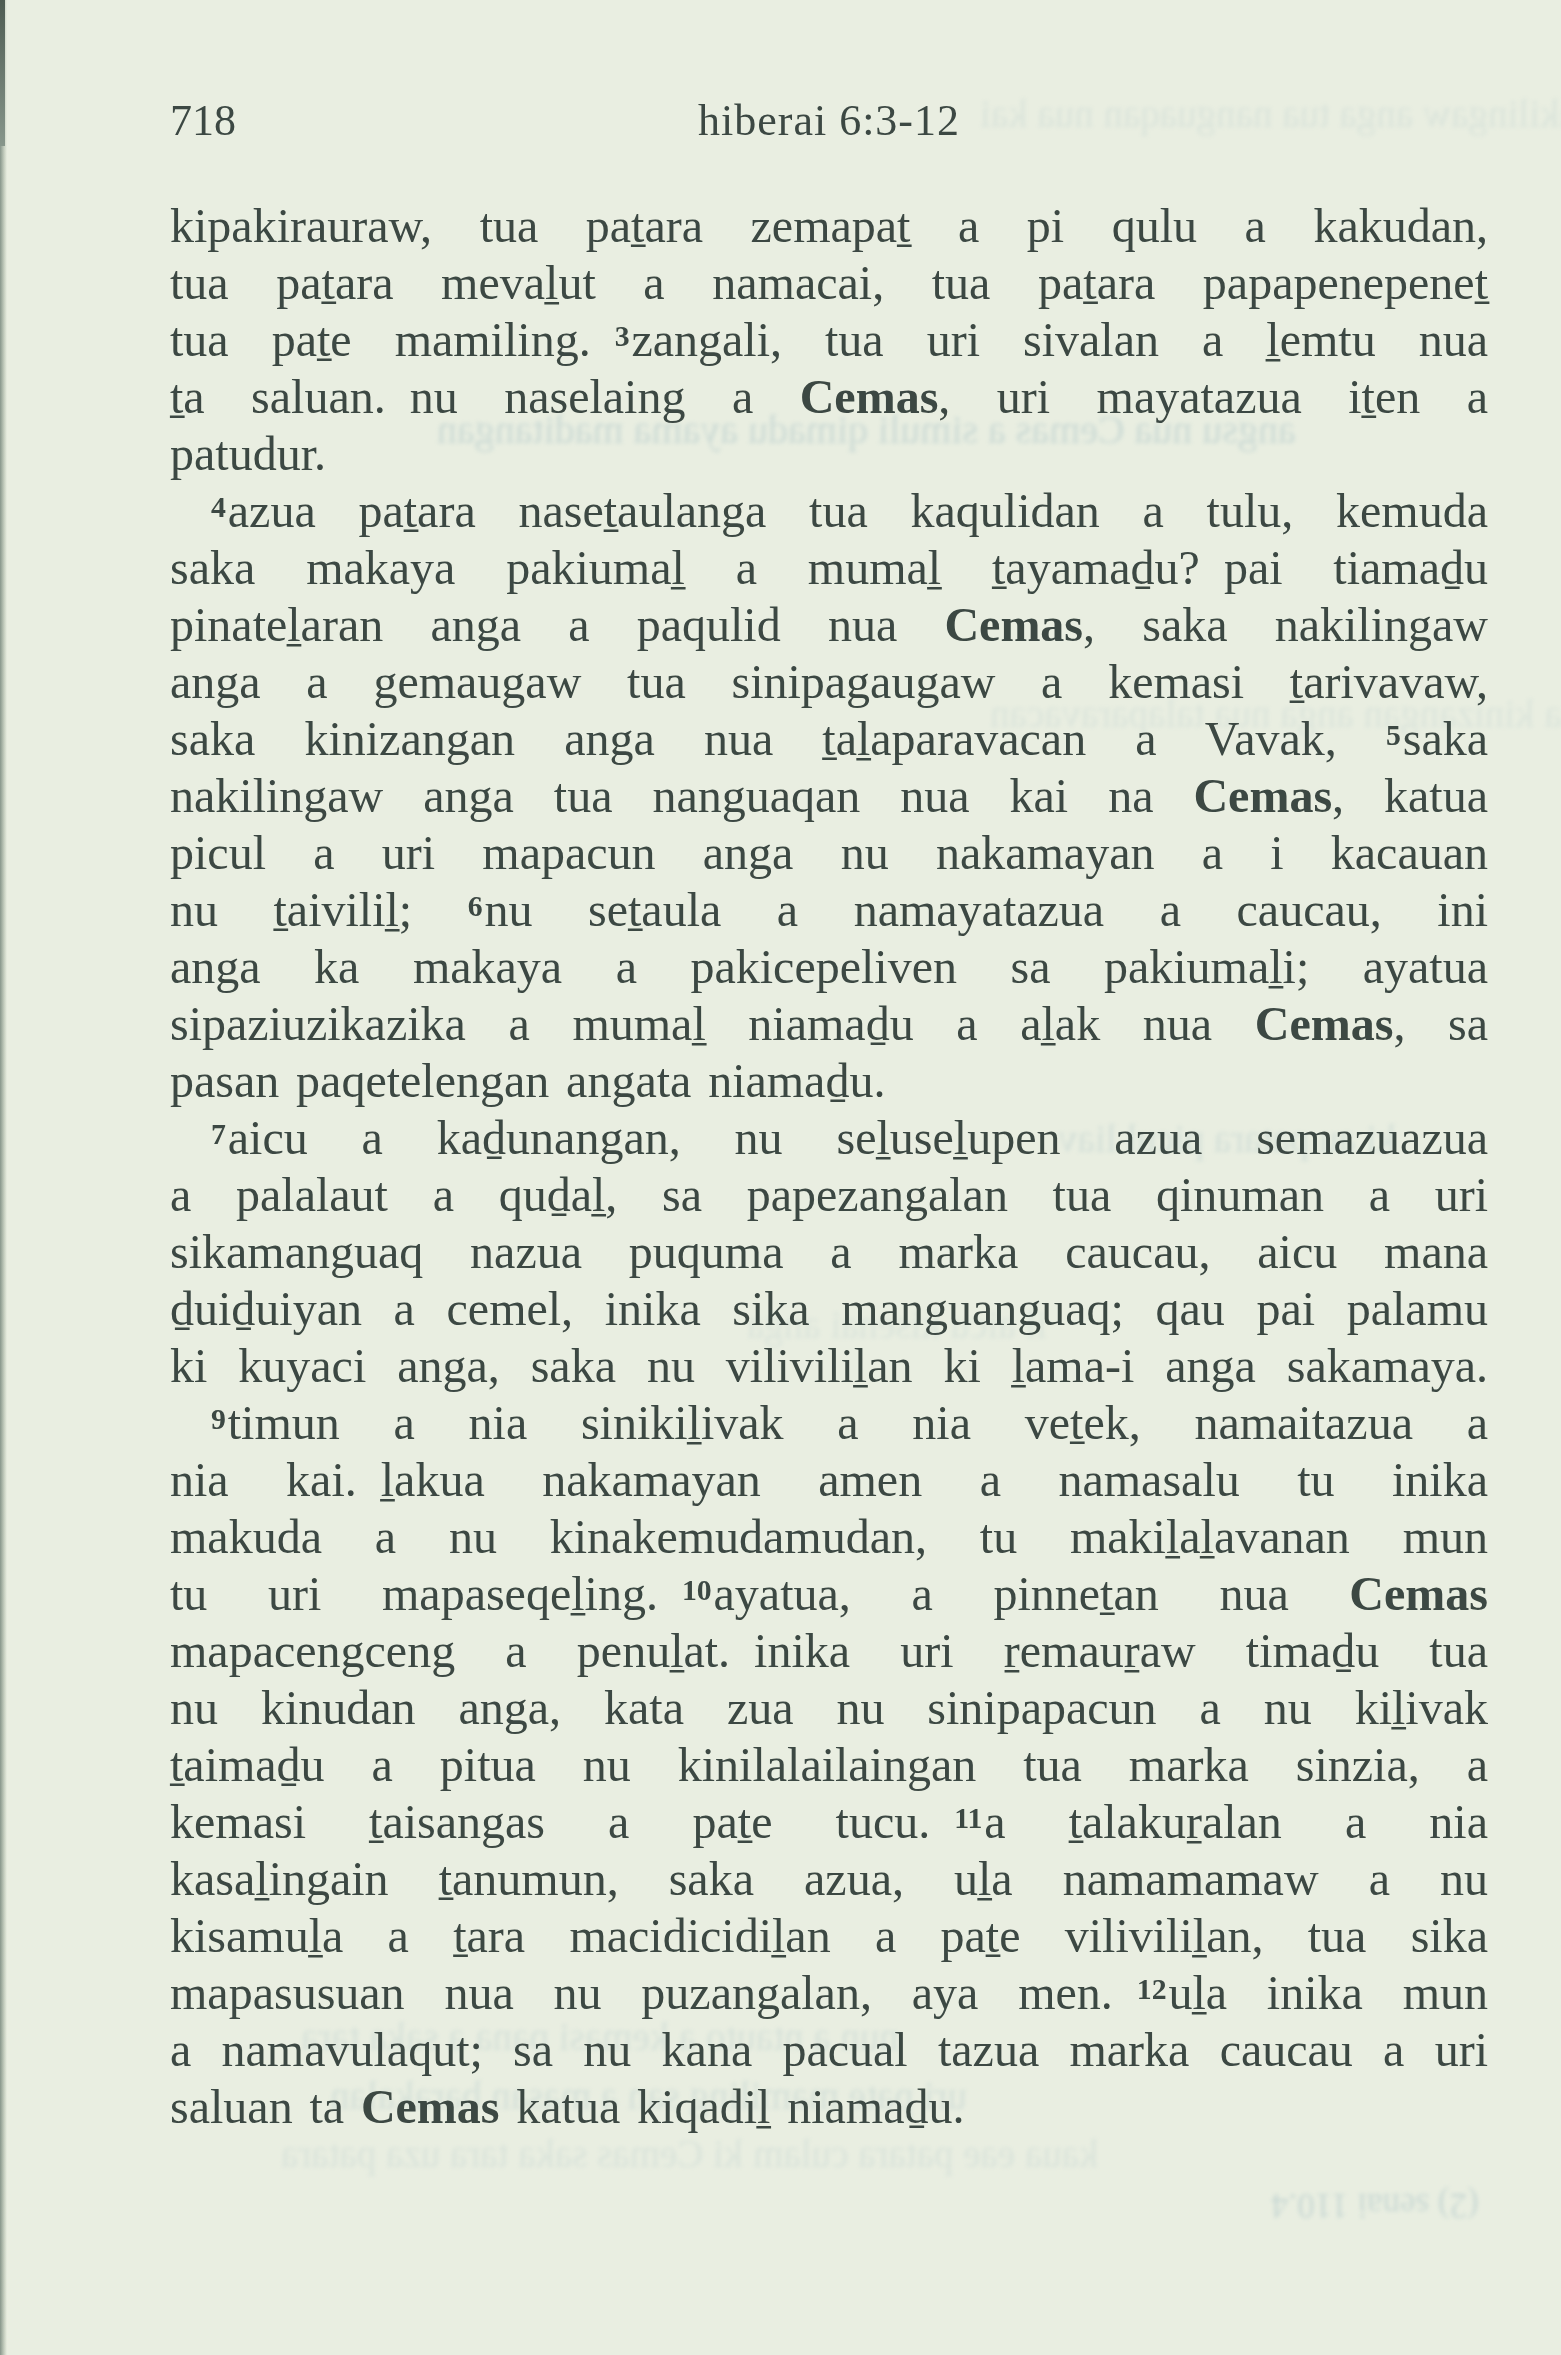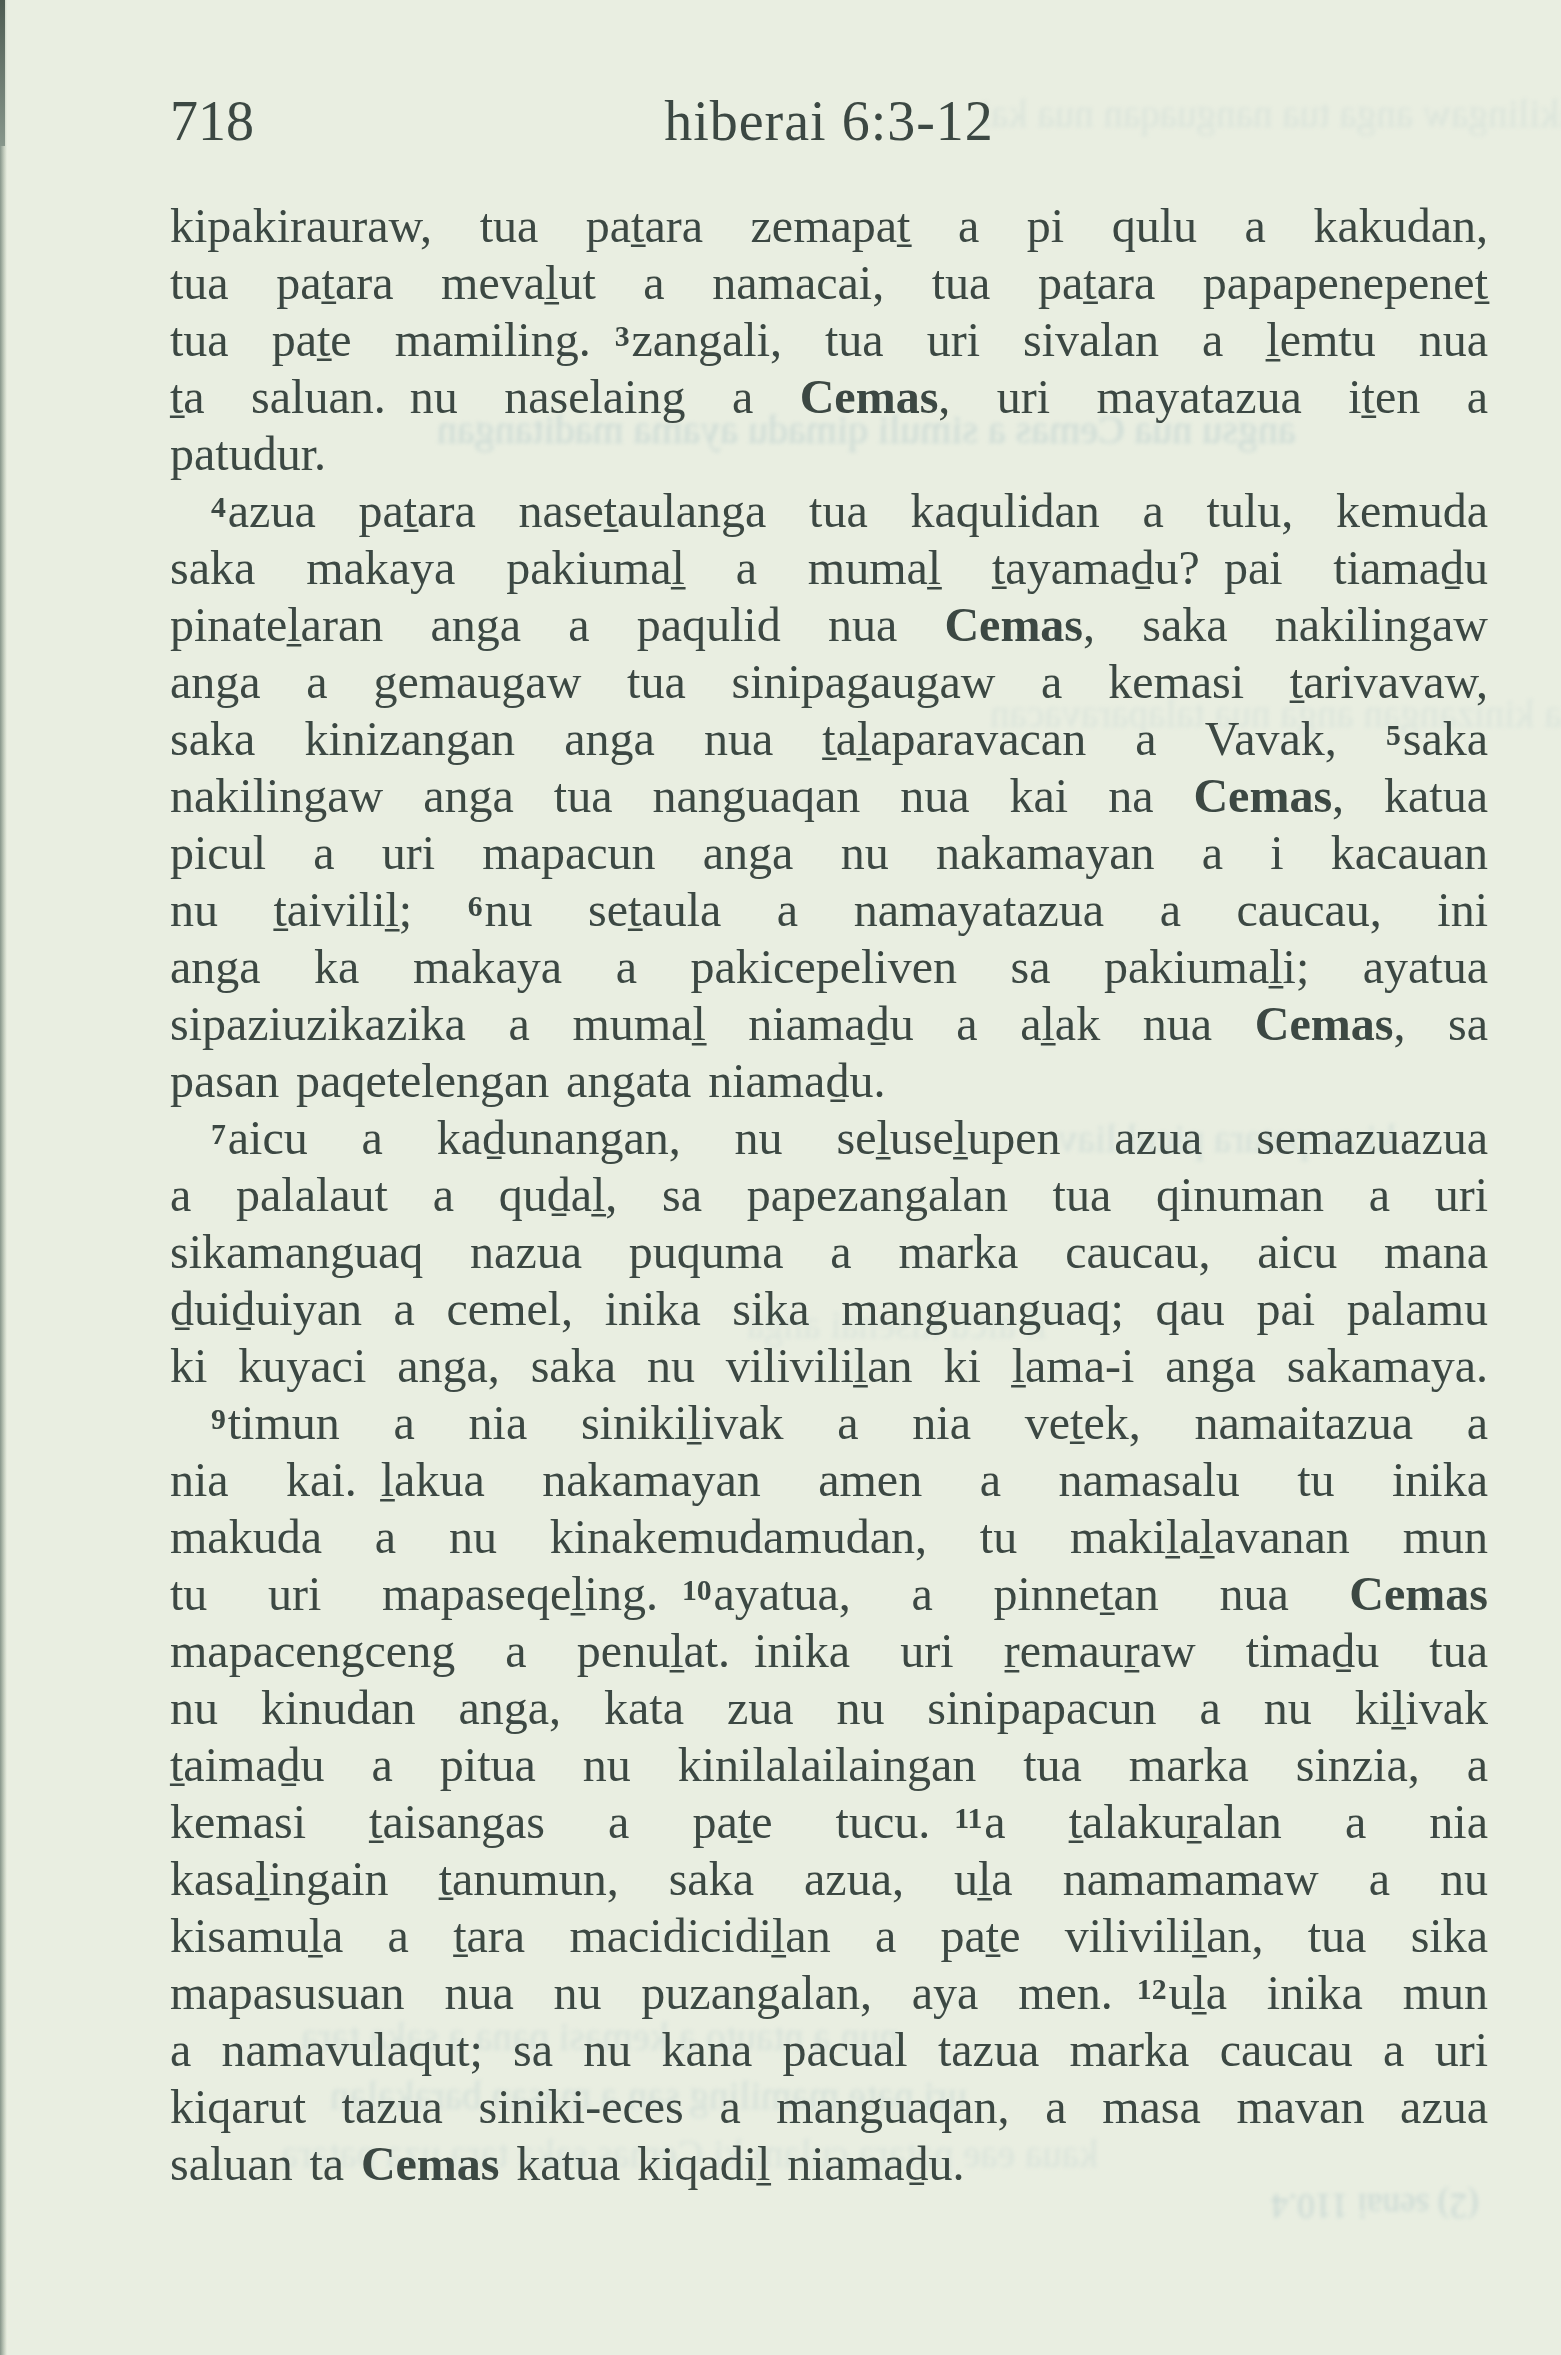--- a/index.html
+++ b/index.html
@@ -19,21 +19,21 @@
   .left-edge{
     position:absolute;left:0;top:0;width:6.8px;height:100%;
     background:linear-gradient(to right,#87968b,#c6cfc0 60%,rgba(201,210,196,0));
   }
   .left-edge-top{
     position:absolute;left:0;top:0;width:4.9px;height:146px;
     background:linear-gradient(to bottom,#4e5c52,#87968b);
   }
   .header{
     position:absolute;top:95px;left:170px;width:1318px;height:52px;
-    font-size:56px;line-height:52px;white-space:nowrap;
+    font-size:44px;line-height:52px;white-space:nowrap;
   }
   .pagenum{position:absolute;left:0;top:0;}
   .heading{position:absolute;left:0;right:0;text-align:center;letter-spacing:1px;}
   .bodytext{
     position:absolute;top:197px;left:170px;width:1318px;
     font-size:48px;line-height:57px;word-spacing:0.10em;
   }
   .line{
     text-align:justify;
     text-align-last:justify;
@@ -104,17 +104,16 @@
       <div class="line"><span>makuda a nu kinakemudamudan, tu makiḻaḻavanan mun</span></div>
       <div class="line"><span>tu uri mapaseqeḻing. </span><sup class="verse">10</sup><span>ayatua, a pinneṯan nua </span><b class="strong">Cemas</b></div>
       <div class="line"><span>mapacengceng a penuḻat. inika uri ṟemauṟaw timaḏu tua</span></div>
       <div class="line"><span>nu kinudan anga, kata zua nu sinipapacun a nu kiḻivak</span></div>
       <div class="line"><span>ṯaimaḏu a pitua nu kinilalailaingan tua marka sinzia, a</span></div>
       <div class="line"><span>kemasi ṯaisangas a paṯe tucu. </span><sup class="verse">11</sup><span>a ṯalakuṟalan a nia</span></div>
       <div class="line"><span>kasaḻingain ṯanumun, saka azua, uḻa namamamaw a nu</span></div>
       <div class="line"><span>kisamuḻa a ṯara macidicidiḻan a paṯe viliviliḻan, tua sika</span></div>
       <div class="line"><span>mapasusuan nua nu puzangalan, aya men. </span><sup class="verse">12</sup><span>uḻa inika mun</span></div>
       <div class="line"><span>a namavulaqut; sa nu kana pacual tazua marka caucau a uri</span></div>
-      <div class="line"><span>kiqarut tazua siniki-eces a manguaqan, a masa mavan azua</span></div>
       <div class="line last"><span>saluan ta </span><b class="strong">Cemas</b><span> katua kiqadiḻ niamaḏu.</span></div>
     </div>
 </div>
 
 
 </body></html>

